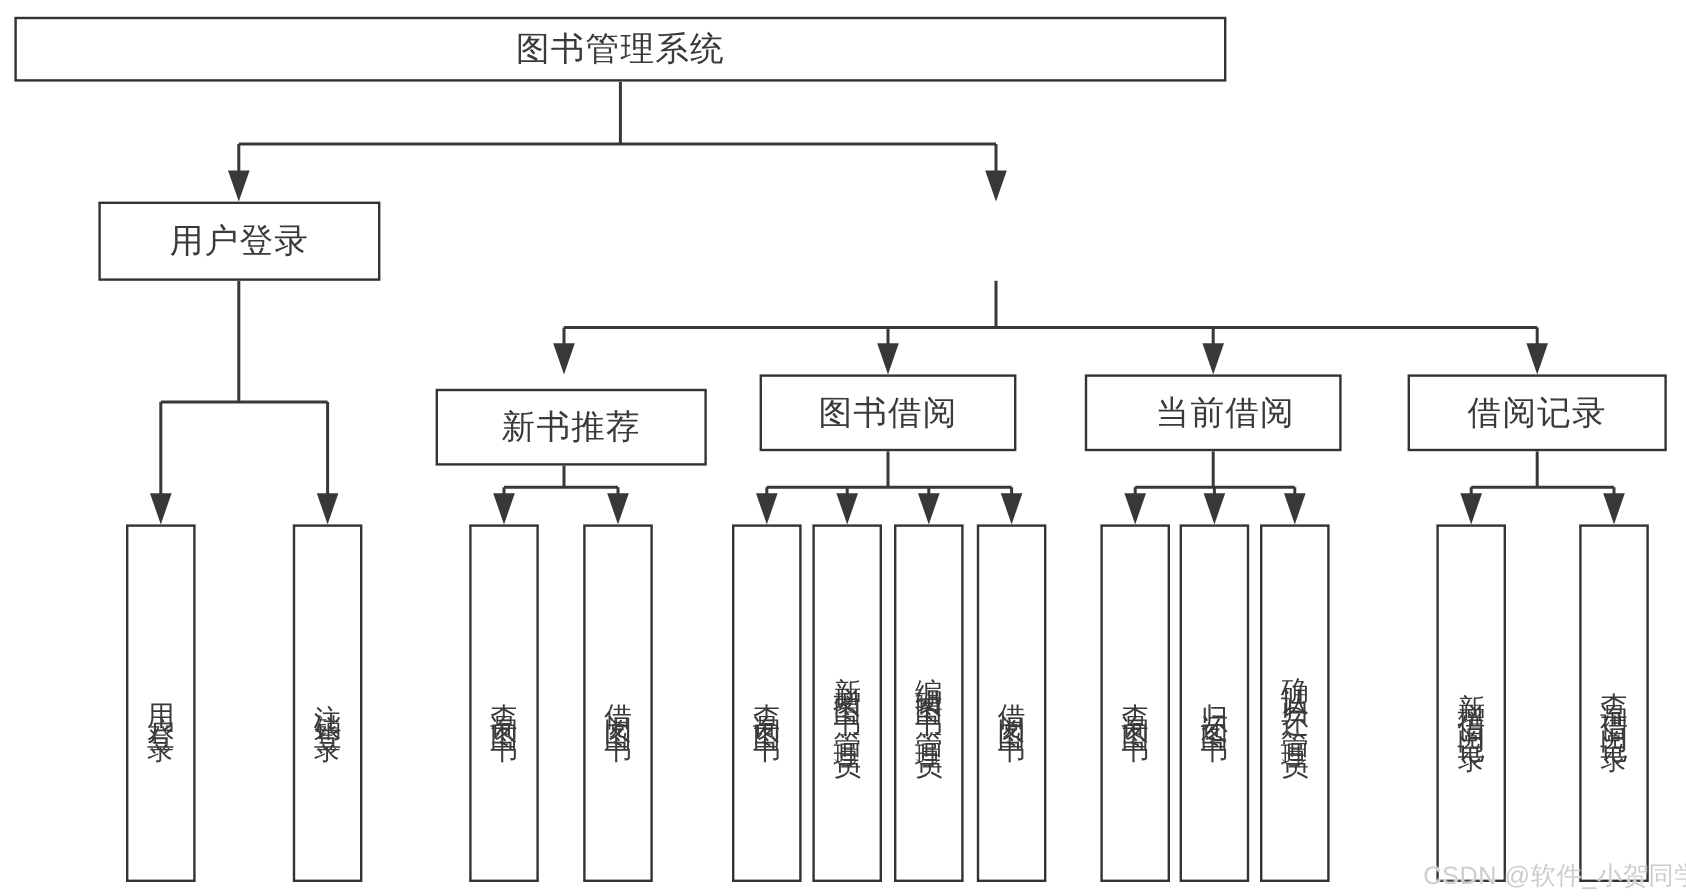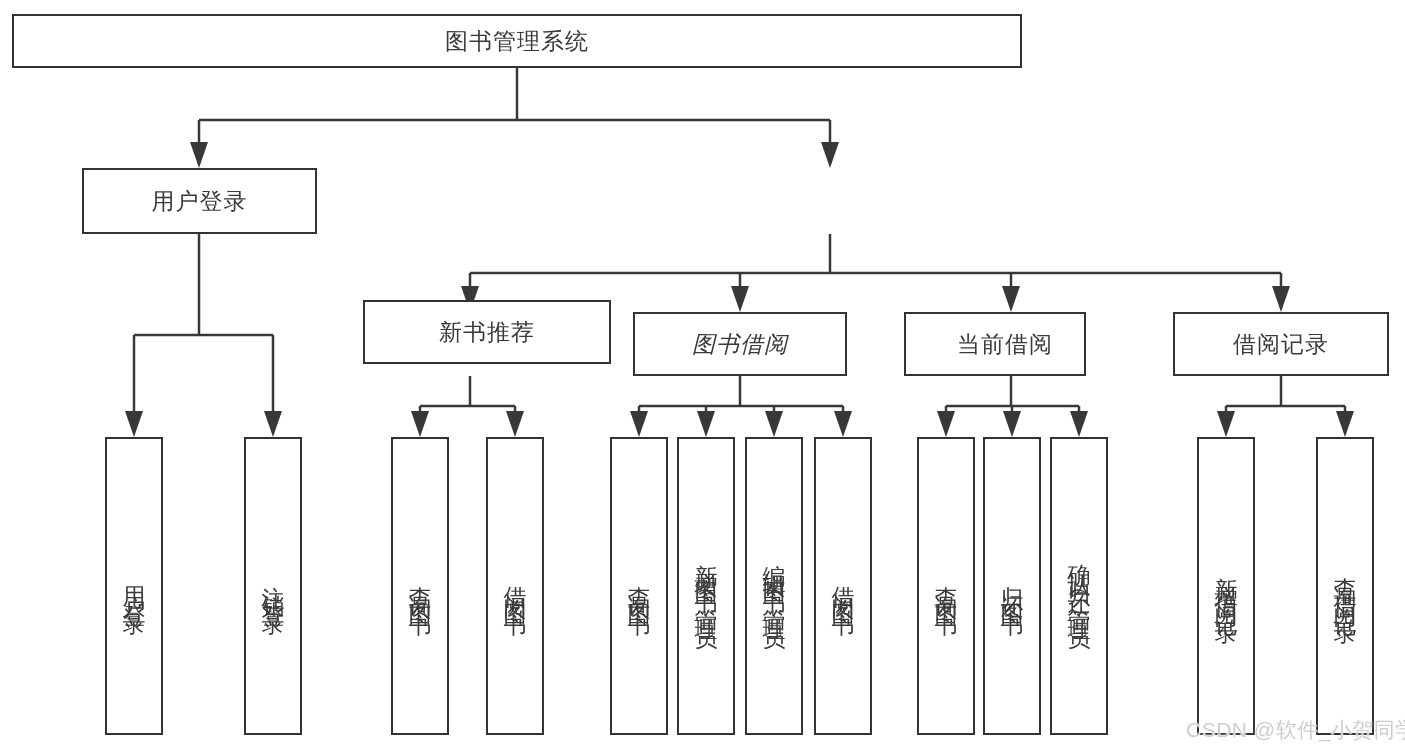--- a/index.html
+++ b/index.html
@@ -5,21 +5,21 @@
   html,body{margin:0;padding:0;background:#ffffff;}
   .canvas{
     position:relative;width:1405px;height:747px;background:#ffffff;overflow:hidden;
     font-family:"Liberation Sans", sans-serif;color:#3a3a3a;
   }
   .connectors{position:absolute;left:0;top:0;z-index:0;}
   .node{
     position:absolute;box-sizing:border-box;background:#ffffff;
     border:2.5px solid #333333;z-index:1;
     display:flex;align-items:center;justify-content:center;
-    font-size:23px;letter-spacing:1px;white-space:nowrap;
+    font-size:28px;letter-spacing:1px;white-space:nowrap;
   }
   .vnode{font-size:23px;letter-spacing:0;}
   .vnode .vtext{
     writing-mode:vertical-rl;text-orientation:mixed;
     letter-spacing:9px;line-height:1;
   }
   .watermark{
     position:absolute;left:1186px;top:716px;z-index:3;
     font-size:21px;color:rgba(202,202,202,0.95);
     text-shadow:0 0 2px #ffffff, 0 0 1px #ffffff;
@@ -57,27 +57,27 @@
     </svg>
 
   <div class="node" style="left:12px;top:14px;width:1010px;height:54px;">
     <span>图书管理系统</span>
   </div>
 
   <div class="node" style="left:82px;top:168px;width:235px;height:66px;">
     <span>用户登录</span>
   </div>
 
-  <div class="node" style="left:363px;top:300px;width:248px;height:64px;">
+  <div class="node" style="left:363px;top:324px;width:226px;height:64px;">
     <span>新书推荐</span>
   </div>
-  <div class="node" style="left:633px;top:312px;width:214px;height:64px;font-style:italic;">
+  <div class="node" style="left:633px;top:312px;width:214px;height:64px;">
     <span>图书借阅</span>
   </div>
-  <div class="node" style="left:904px;top:312px;width:182px;height:64px;padding-left:20px;">
+  <div class="node" style="left:904px;top:312px;width:214px;height:64px;padding-left:20px;">
     <span>当前借阅</span>
   </div>
   <div class="node" style="left:1173px;top:312px;width:216px;height:64px;">
     <span>借阅记录</span>
   </div>
 
   <div class="node vnode" style="left:105px;top:437px;width:58px;height:298px;">
     <span class="vtext">用户登录</span>
   </div>
   <div class="node vnode" style="left:244px;top:437px;width:58px;height:298px;">

